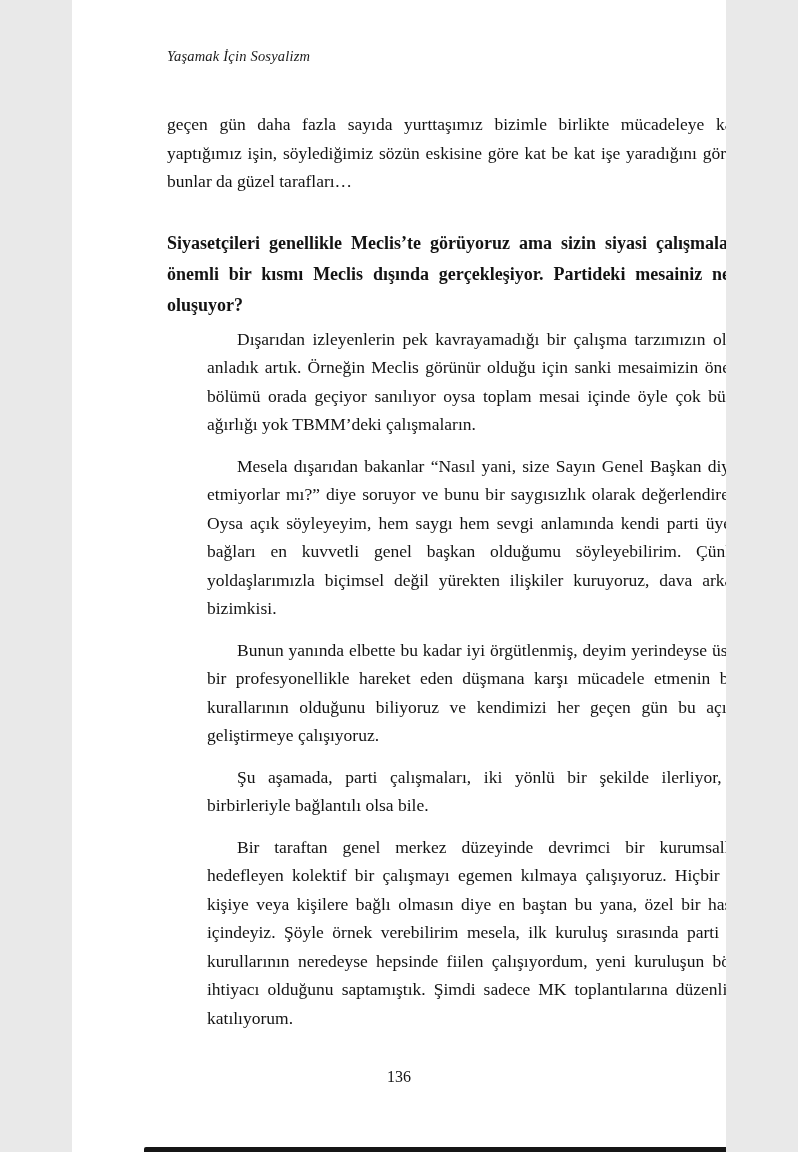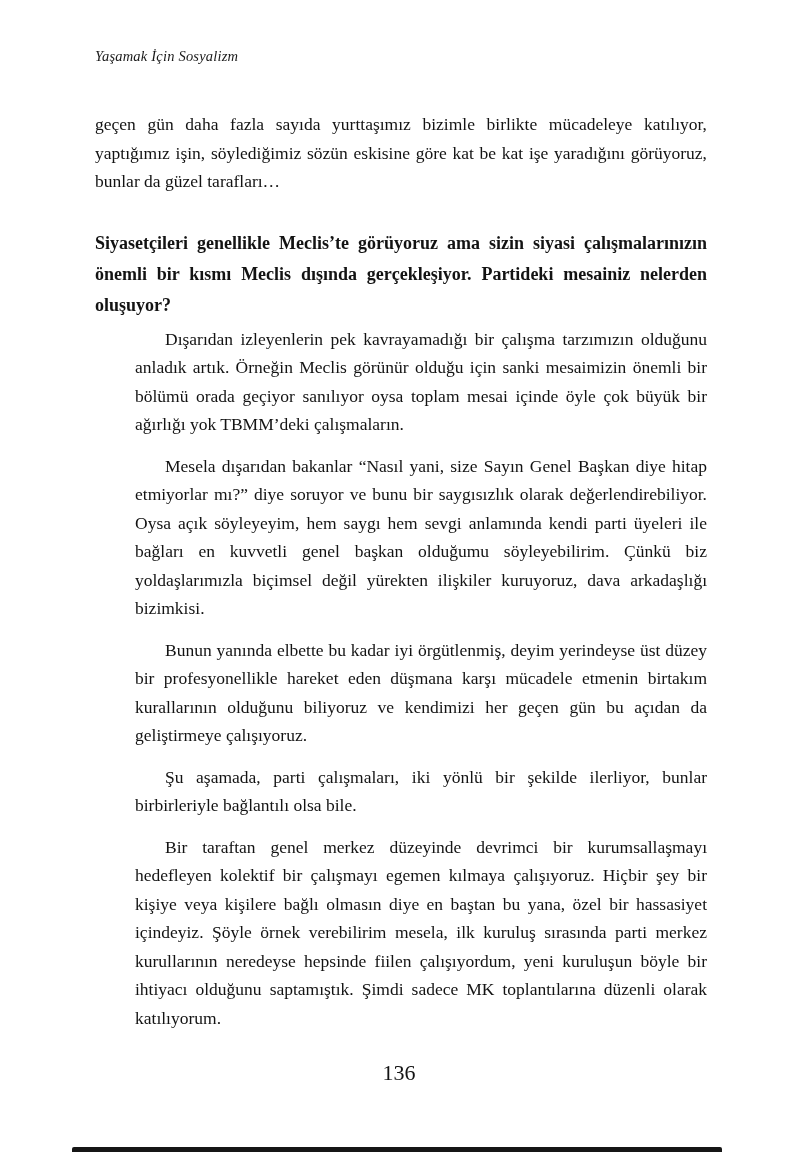--- a/index.html
+++ b/index.html
@@ -2,21 +2,21 @@
 <html lang="tr"><head>
 <meta charset="utf-8">
 <style>
   html, body {
     margin: 0;
     padding: 0;
     background: #e9e9e9;
   }
   .page {
     position: relative;
-    width: 798px;
+    width: 654px;
     height: 1152px;
     margin: 0 auto;
     background: #ffffff;
     font-family: "Liberation Serif", "DejaVu Serif", serif;
     color: #131313;
     overflow: hidden;
   }
   .running-header {
     position: absolute;
     top: 48px;
@@ -53,21 +53,21 @@
     line-height: 31px;
     font-size: 18px;
     text-indent: 0;
   }
   .page-number {
     position: absolute;
     left: 0;
     right: 0;
     bottom: 66px;
     text-align: center;
-    font-size: 22px;
+    font-size: 16px;
     color: #131313;
   }
   .scan-edge {
     position: absolute;
     bottom: 0;
     left: 72px;
     width: 650px;
     height: 5px;
     background: #161616;
     border-radius: 2px 2px 0 0;

